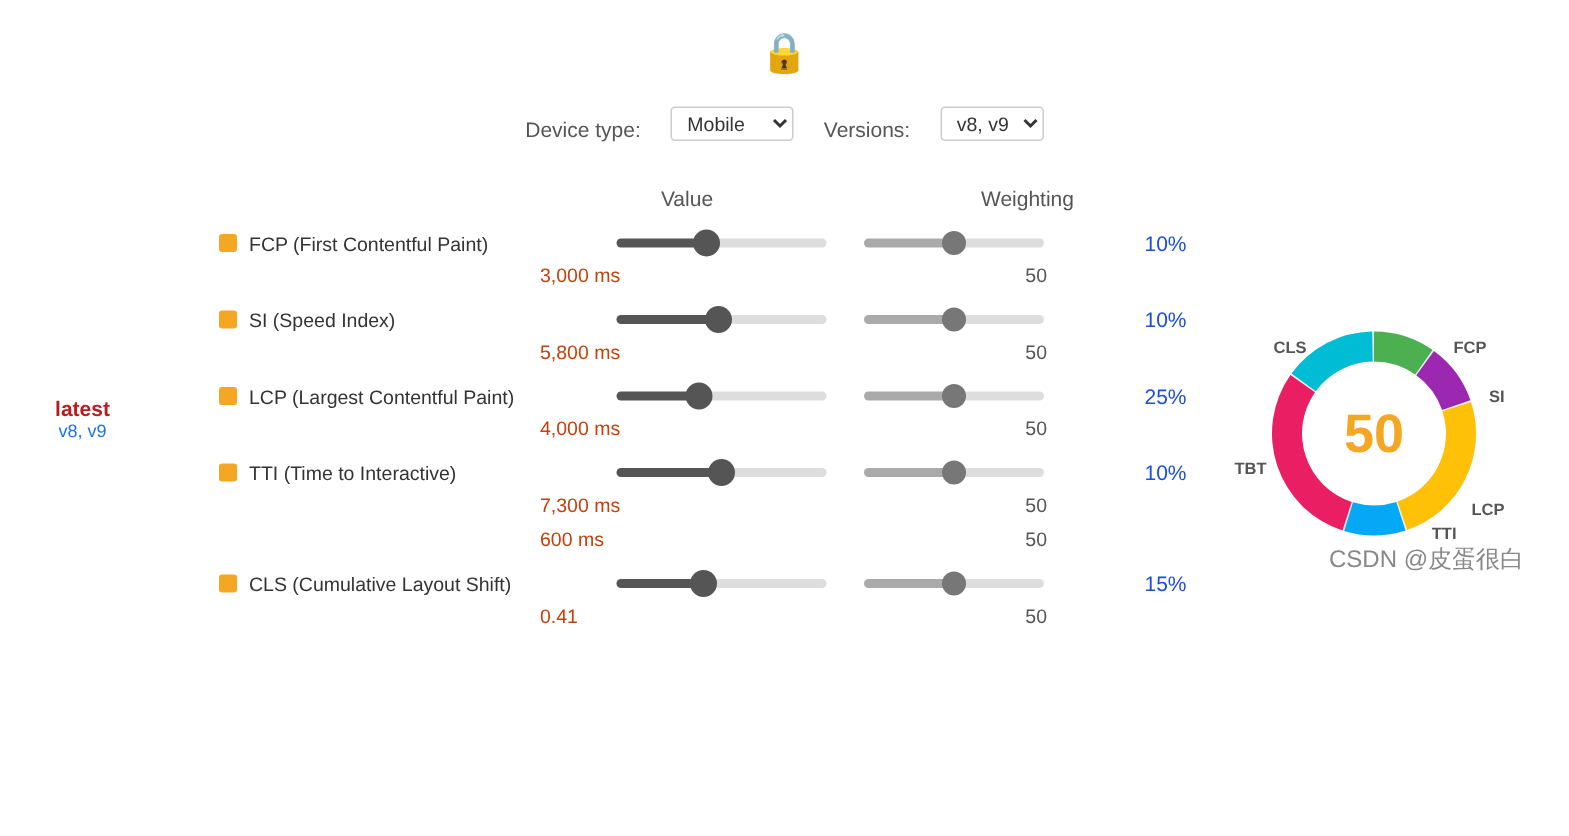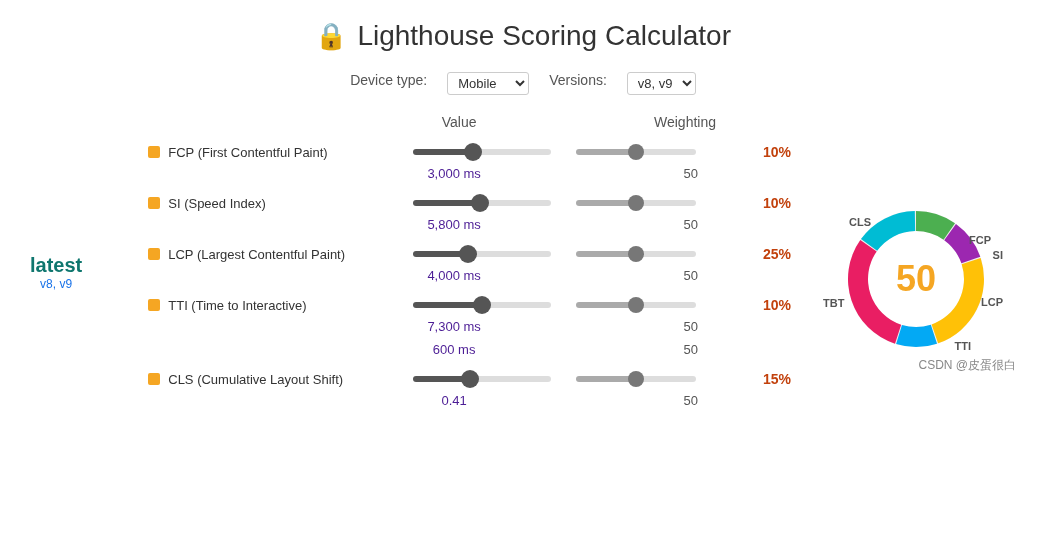--- a/index.html
+++ b/index.html
@@ -27,23 +27,23 @@
       justify-content: center;
       gap: 10px;
     }
     .lock-icon {
       color: #e8510a;
       font-size: 26px;
     }
     .controls {
       display: flex;
       justify-content: center;
-      align-items: flex-start;
+      align-items: flex-end;
       gap: 20px;
-      margin-bottom: 19px;
+      margin-bottom: 30px;
       font-size: 14px;
       color: #555;
     }
     .controls label { color: #555; }
     .controls select {
       border: 1px solid #ccc;
       border-radius: 3px;
       padding: 2px 6px;
       font-size: 13px;
       color: #333;
@@ -57,23 +57,23 @@
     }
     .left-label {
       display: flex;
       flex-direction: column;
       align-items: center;
       justify-content: center;
       min-width: 50px;
       padding-top: 140px;
     }
     .left-label .latest {
-      font-size: 20px;
+      font-size: 14px;
       font-weight: bold;
-      color: #0f766e;
+      color: #b91c1c;
     }
     .left-label .version-link {
       color: #1a73e8;
       font-size: 12px;
       text-decoration: none;
       cursor: pointer;
     }
     .metrics-table {
       flex: 1;
     }
@@ -110,23 +110,23 @@
       border-radius: 2px;
       flex-shrink: 0;
     }
     .metric-sub {
       display: grid;
       grid-template-columns: 260px 1fr 160px 80px;
       align-items: center;
       margin-bottom: 8px;
     }
     .metric-sub-value {
-      text-align: center;
+      text-align: left;
       font-size: 13px;
-      color: #4c1d95;
+      color: #c2410c;
       padding-right: 10px;
     }
     .metric-sub-score {
       text-align: right;
       font-size: 13px;
       color: #555;
       padding-right: 10px;
     }
     .slider-container {
       position: relative;
@@ -162,23 +162,22 @@
       border: none;
     }
     input[type=range].score-slider::-webkit-slider-thumb {
       background: #777;
       width: 16px;
       height: 16px;
     }
     .weight-pct {
       text-align: right;
       font-size: 14px;
-      color: #c2410c;
+      color: #1d4ed8;
       padding-right: 5px;
-      font-weight: bold;
     }
     .score-col {
       display: flex;
       align-items: center;
       justify-content: center;
     }
 
     
     .donut-area {
       width: 200px;
@@ -210,40 +209,39 @@
       font-weight: bold;
       color: #f5a623;
     }
     .donut-label {
       position: absolute;
       font-size: 11px;
       color: #555;
       font-weight: bold;
     }
     .label-cls { top: 22px; left: 18px; }
-    .label-fcp { top: 40px; right: 10px; }
+    .label-fcp { top: 22px; right: 10px; }
     .label-si { top: 55px; right: -2px; }
-    .label-lcp { bottom: 56px; right: -2px; }
+    .label-lcp { bottom: 28px; right: -2px; }
     .label-tti { bottom: 12px; right: 30px; }
     .label-tbt { bottom: 55px; left: -8px; }
     .watermark {
       text-align: center;
-      font-size: 12px;
+      font-size: 16px;
       color: #888;
       margin-top: 10px;
     }
   </style>
 </head>
 <body>
 
 <div class="page-container">
   <div class="header">
     <h1>
       <span class="lock-icon">🔒</span>
-      <span>Lighthouse Scoring Calculator</span>
     </h1>
   </div>
 
   <div class="controls">
     <label>Device type:</label>
     <select>
       <option>Mobile</option>
       <option>Desktop</option>
     </select>
     <label>Versions:</label>

